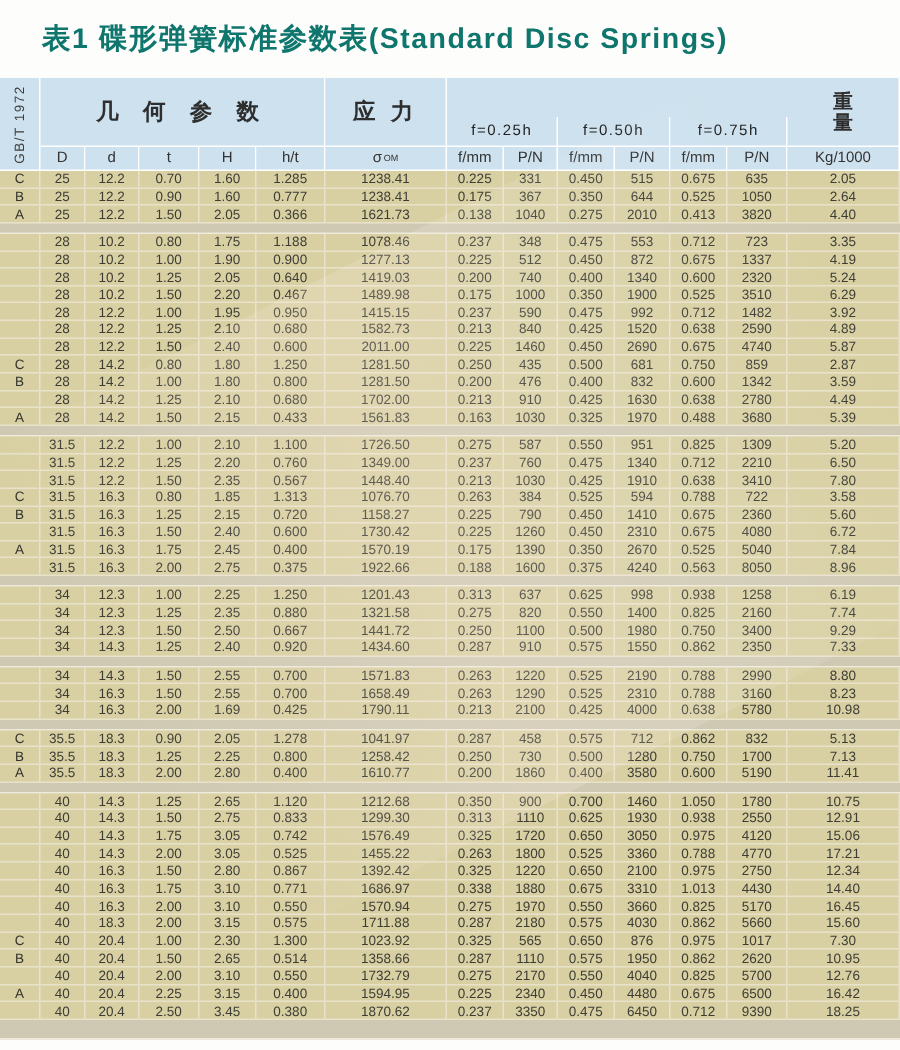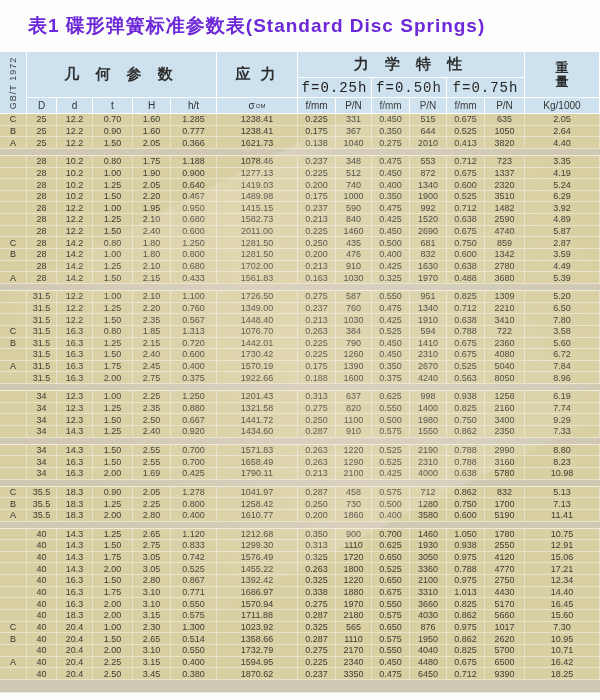--- a/index.html
+++ b/index.html
@@ -1,21 +1,21 @@
 <!DOCTYPE html>
 <html><head>
 <meta charset="utf-8">
 <style>
   * { margin:0; padding:0; box-sizing:border-box; }
   html,body { width:600px; height:700px; background:#ffffff; overflow:hidden;
               font-family:"Liberation Sans","DejaVu Sans",sans-serif; }
   .page { position:relative; width:600px; height:700px; background:#fdfdfb; }
 
   .title { padding:13px 5px 0 28px; font-size:19px; font-weight:bold;
-           color:#6d28d9; letter-spacing:1px; white-space:nowrap; }
+           color:#0f766e; letter-spacing:1px; white-space:nowrap; }
 
   
   :root { --cols: 27px 30px 36px 40px 38px 46px 81px 38px 36px 38px 37px 38px 40px 75px; }
 
   .thead { position:absolute; top:52px; left:0; width:600px; height:62px;
            display:grid; grid-template-columns:var(--cols);
            grid-template-rows:26px 20px 16px; background:#cde1ee; }
   .hcell { background:#cde1ee; border-right:1px solid #ffffff; border-bottom:1px solid #ffffff;
            display:flex; align-items:center; justify-content:center;
            color:#2e2e2e; overflow:hidden; }
@@ -24,21 +24,21 @@
              transform:translate(-50%,-50%) rotate(-90deg);
              font-size:9px; color:#3c3c3c; letter-spacing:1px; white-space:nowrap; }
   .geo     { grid-column:2/7;   grid-row:1/3; font-size:15px; font-weight:bold; letter-spacing:6px; }
   .stress  { grid-column:7/8;   grid-row:1/3; font-size:15px; font-weight:bold; letter-spacing:3px; }
   .mech    { grid-column:8/14;  grid-row:1/2; font-size:15px; font-weight:bold; letter-spacing:6px; }
   .weight  { grid-column:14/15; grid-row:1/3; flex-direction:column; font-size:13px;
              font-weight:bold; line-height:14px; }
   .f25 { grid-column:8/10;  grid-row:2/3; }
   .f50 { grid-column:10/12; grid-row:2/3; }
   .f75 { grid-column:12/14; grid-row:2/3; }
-  .fhead { font-size:14px; letter-spacing:1px; color:#222;font-family:Liberation Mono, monospace; }
+  .fhead { font-size:10px; letter-spacing:1px; color:#222; }
   .sub { grid-row:3/4; font-size:10px; color:#333; }
   .sub.c1{grid-column:2}.sub.c2{grid-column:3}.sub.c3{grid-column:4}
   .sub.c4{grid-column:5}.sub.c5{grid-column:6}.sub.c6{grid-column:7}
   .sub.c7{grid-column:8}.sub.c8{grid-column:9}.sub.c9{grid-column:10}
   .sub.c10{grid-column:11}.sub.c11{grid-column:12}.sub.c12{grid-column:13}
   .sub.c13{grid-column:14}
   .sigma-sub { font-size:6px; vertical-align:sub; margin-left:1px; }
 
   
   .tbody { position:absolute; top:114px; left:0; width:600px; height:586px;
@@ -63,21 +63,20 @@
 <div class="page">
 
   <div class="title">表1 碟形弹簧标准参数表(Standard Disc Springs)</div>
 
   <div class="thead">
     <div class="hcell gbt">
       <span>GB/T 1972</span>
     </div>
     <div class="hcell geo">几 何 参 数</div>
     <div class="hcell stress">应 力</div>
-    <div class="hcell mech">力 学 特 性</div>
     <div class="hcell weight">
       <div>重</div>
       <div>量</div>
     </div>
     <div class="hcell f25 fhead">f=0.25h</div>
     <div class="hcell f50 fhead">f=0.50h</div>
     <div class="hcell f75 fhead">f=0.75h</div>
 
     <div class="hcell sub c1">D</div>
     <div class="hcell sub c2">d</div>
@@ -388,21 +387,21 @@
         <div class="tcell c12">722</div>
         <div class="tcell c13">3.58</div>
       </div>
       <div class="trow">
         <div class="tcell c0">B</div>
         <div class="tcell c1">31.5</div>
         <div class="tcell c2">16.3</div>
         <div class="tcell c3">1.25</div>
         <div class="tcell c4">2.15</div>
         <div class="tcell c5">0.720</div>
-        <div class="tcell c6">1442.01</div>
+        <div class="tcell c6">1158.27</div>
         <div class="tcell c7">0.225</div>
         <div class="tcell c8">790</div>
         <div class="tcell c9">0.450</div>
         <div class="tcell c10">1410</div>
         <div class="tcell c11">0.675</div>
         <div class="tcell c12">2360</div>
         <div class="tcell c13">5.60</div>
       </div>
       <div class="trow">
         <div class="tcell c0"></div>
@@ -783,21 +782,21 @@
         <div class="tcell c3">2.00</div>
         <div class="tcell c4">3.10</div>
         <div class="tcell c5">0.550</div>
         <div class="tcell c6">1732.79</div>
         <div class="tcell c7">0.275</div>
         <div class="tcell c8">2170</div>
         <div class="tcell c9">0.550</div>
         <div class="tcell c10">4040</div>
         <div class="tcell c11">0.825</div>
         <div class="tcell c12">5700</div>
-        <div class="tcell c13">10.71</div>
+        <div class="tcell c13">12.76</div>
       </div>
       <div class="trow">
         <div class="tcell c0">A</div>
         <div class="tcell c1">40</div>
         <div class="tcell c2">20.4</div>
         <div class="tcell c3">2.25</div>
         <div class="tcell c4">3.15</div>
         <div class="tcell c5">0.400</div>
         <div class="tcell c6">1594.95</div>
         <div class="tcell c7">0.225</div>

